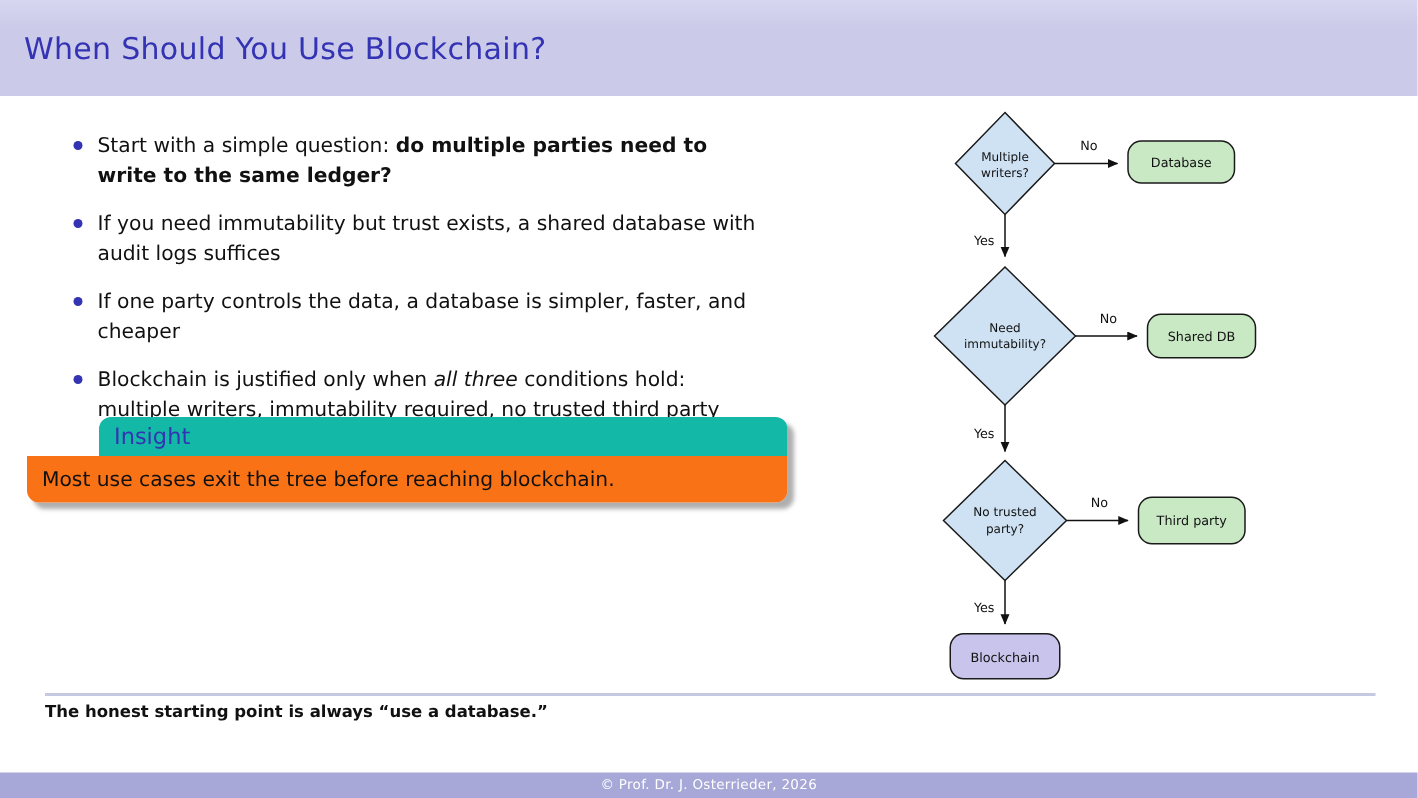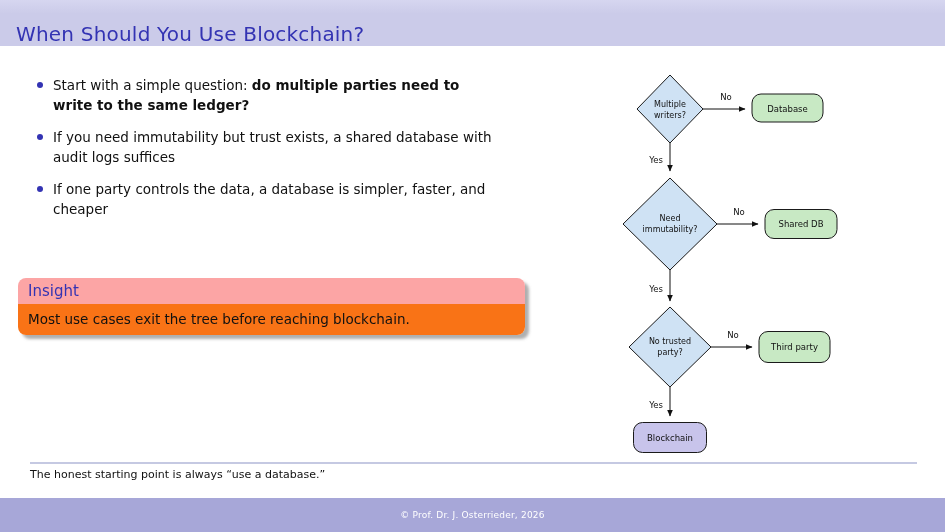--- a/index.html
+++ b/index.html
@@ -1,56 +1,56 @@
 <!DOCTYPE html>
 <html><head>
 <meta charset="utf-8">
 <style>
   html,body{margin:0;padding:0;background:#ffffff;}
   body{width:945px;height:532px;position:relative;overflow:hidden;
        font-family:"DejaVu Sans","Liberation Sans",sans-serif;color:#111;}
 
   
-  .titlebar{position:absolute;top:0;left:0;width:945px;height:46px;
+  .titlebar{position:absolute;top:0;left:0;width:945px;height:64px;
             background:linear-gradient(180deg,#d6d6f0 0%,#cbcbe9 30%,#cbcbe9 100%);
-            display:flex;align-items:flex-end;}
+            display:flex;align-items:center;}
   .titlebar h1{margin:0 0 0 16px;font-size:20px;font-weight:normal;color:#3333b3;letter-spacing:.2px;}
 
   
-  .bullets{position:absolute;left:30px;top:76px;width:480px;margin:0;padding:0;list-style:none;}
+  .bullets{position:absolute;left:30px;top:76px;width:480px;margin:12px;padding:0;list-style:none;}
   .bullets li{display:flex;margin-bottom:13px;}
   .dot{flex:0 0 auto;width:6px;height:6px;border-radius:50%;background:#3333b3;margin:6px 10px 0 7px;}
   .btext{font-size:13.5px;line-height:19.5px;max-width:448px;}
   .btext .bold{font-weight:bold;}
   .btext .ital{font-style:italic;}
 
   
   .insight{position:absolute;left:18px;top:278px;width:507px;
            border-radius:8px;box-shadow:4px 4px 3px rgba(110,110,110,.55);}
-  .insight-head{background:#fca5a5;border-radius:8px 8px 0 0;padding:3px 10px 4px 10px;}
+  .insight-head{background:#14b8a6;border-radius:8px 8px 0 0;padding:3px 10px 4px 10px;margin-left:48px;}
   .insight-head span{color:#3333b3;font-size:15px;}
   .insight-body{background:#f97316;border-radius:0 0 8px 8px;padding:5px 10px 7px 10px;}
   .insight-body span{font-size:13.5px;color:#111;}
 
   
   .flow{position:absolute;left:600px;top:60px;width:345px;height:400px;}
   .flow svg{display:block;}
   .decision{fill:#cfe2f4;stroke:#1a1a1a;stroke-width:1;}
   .outcome-green{fill:#c8e9c4;stroke:#1a1a1a;stroke-width:1;}
   .outcome-purple{fill:#c8c4eb;stroke:#1a1a1a;stroke-width:1;}
   .edge{stroke:#111;stroke-width:1;fill:none;}
   .node-text{font-size:8px;fill:#111;text-anchor:middle;}
   .box-text{font-size:8.5px;fill:#111;text-anchor:middle;}
   .edge-label{font-size:8.5px;fill:#111;}
 
   
   .rule{position:absolute;left:30px;top:462px;width:887px;height:1.5px;background:#c5c9e2;}
-  .footnote{position:absolute;left:30px;top:468px;font-size:11px;font-weight:normal;color:#111;}
+  .footnote{position:absolute;left:30px;top:468px;font-size:11px;font-weight:bold;color:#111;}
 
-  .bottombar{position:absolute;left:0;bottom:0;width:945px;height:34px;background:#a7a7d8;
+  .bottombar{position:absolute;left:0;bottom:0;width:945px;height:17px;background:#a7a7d8;
              display:flex;align-items:center;justify-content:center;}
   .bottombar span{color:#ffffff;font-size:9px;letter-spacing:.2px;}
 </style>
 </head>
 <body>
 
 <div class="titlebar">
   <h1>When Should You Use Blockchain?</h1>
 </div>
 
@@ -59,20 +59,24 @@
     <span class="dot"></span>
     <span class="btext"><span>Start with a simple question: </span><span class="bold">do multiple parties need to write to the same ledger?</span></span>
   </li>
   <li>
     <span class="dot"></span>
     <span class="btext"><span>If you need immutability but trust exists, a shared database with audit logs suffices</span></span>
   </li>
   <li>
     <span class="dot"></span>
     <span class="btext"><span>If one party controls the data, a database is simpler, faster, and cheaper</span></span>
+  </li>
+  <li>
+    <span class="dot"></span>
+    <span class="btext"><span>Blockchain is justified only when </span><span class="ital">all three</span><span> conditions hold: multiple writers, immutability required, no trusted third party</span></span>
   </li>
 </ul>
 
 <div class="insight">
   <div class="insight-head">
     <span>Insight</span>
   </div>
   <div class="insight-body">
     <span>Most use cases exit the tree before reaching blockchain.</span>
   </div>

